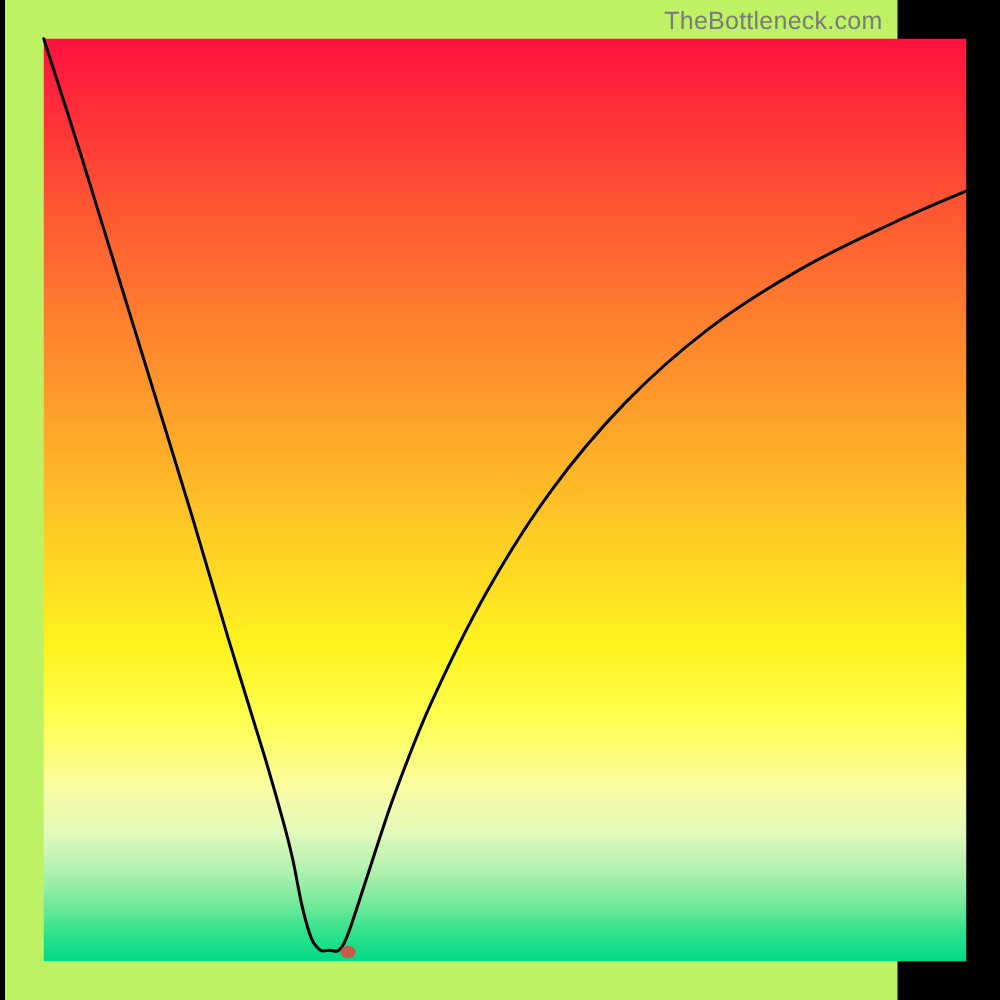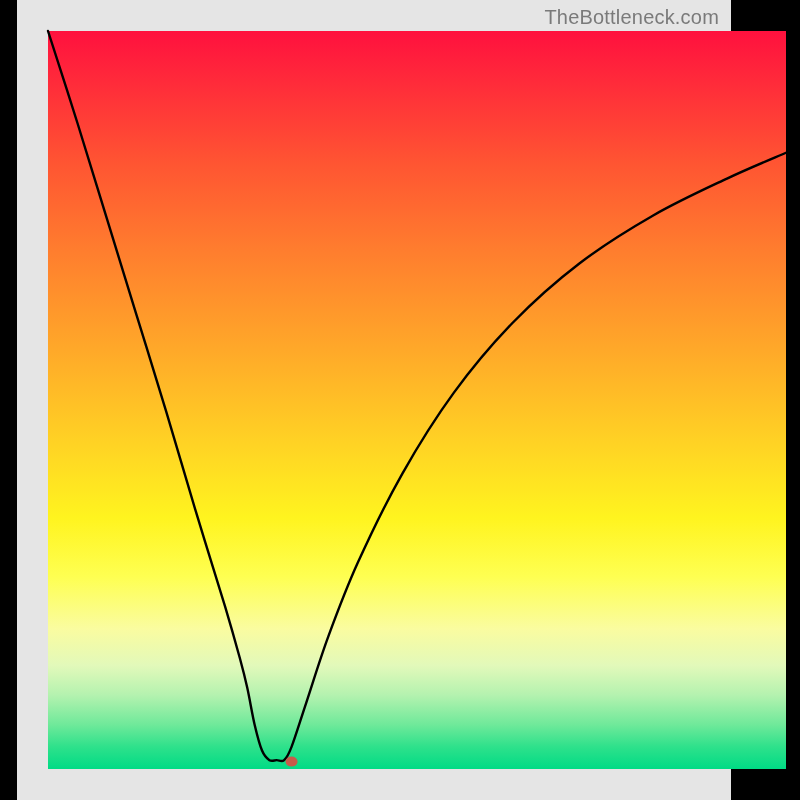--- a/index.html
+++ b/index.html
@@ -6,25 +6,25 @@
     margin: 0;
     padding: 0;
     width: 800px;
     height: 800px;
     background: #000000;
     overflow: hidden;
     font-family: Arial, Helvetica, sans-serif;
   }
   .frame {
     position: absolute;
-    left: 17px;
+    left: 4px;
     top: 0;
     width: 714px;
     height: 800px;
-    background: #e5e5e5;
+    background: #bef264;
   }
   .plot-area {
     position: absolute;
     left: 31px;
     top: 31px;
     width: 738px;
     height: 738px;
     
     background: linear-gradient(
       to bottom,

